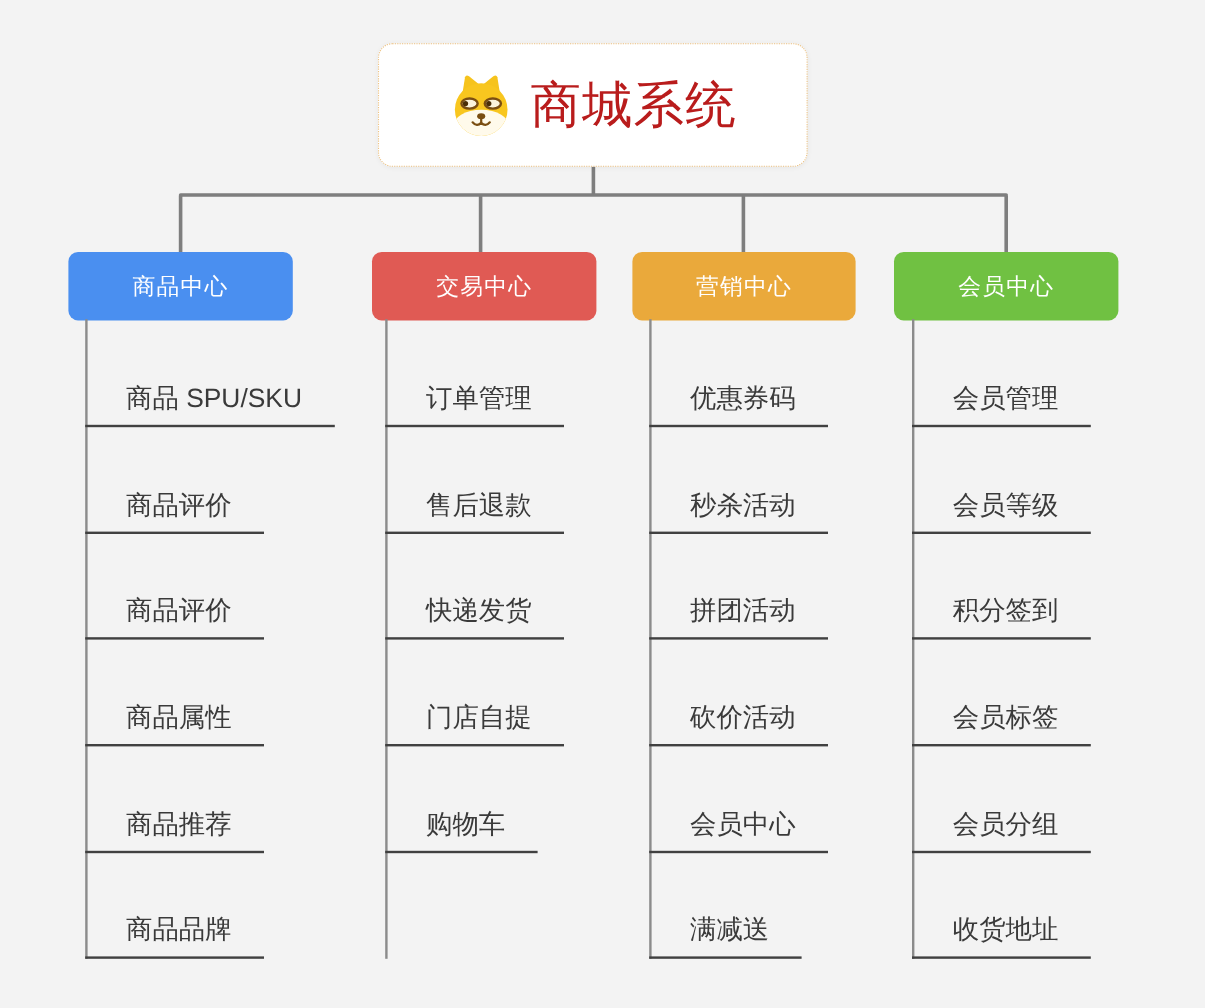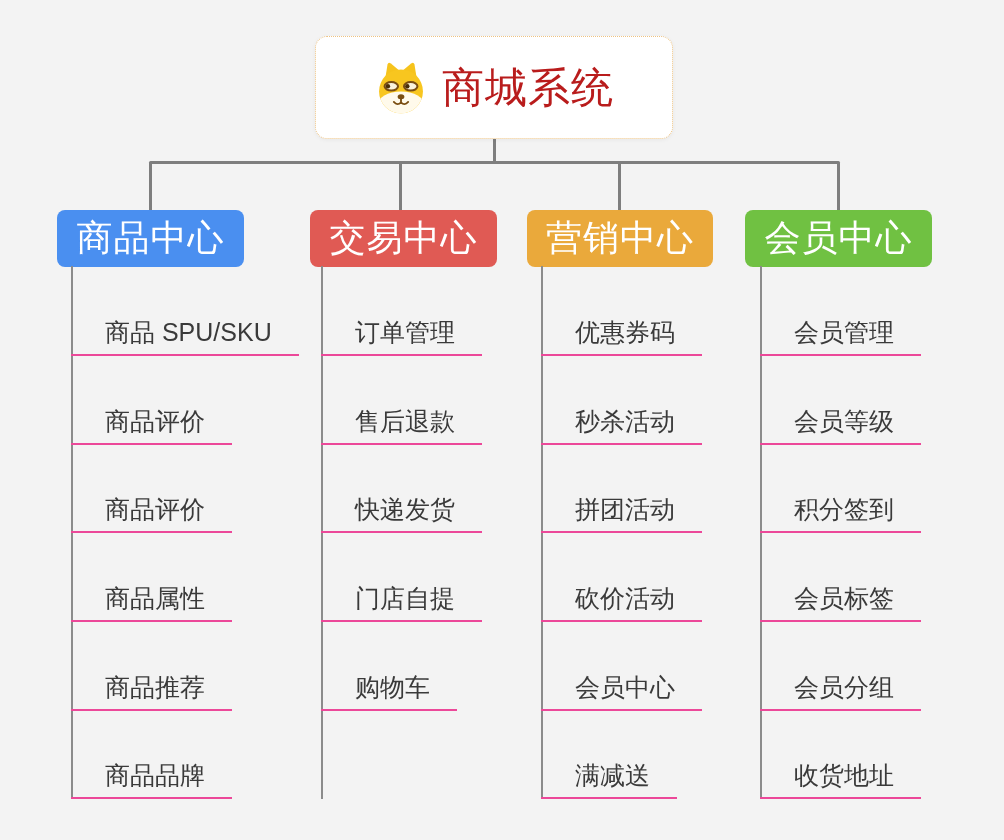--- a/index.html
+++ b/index.html
@@ -26,32 +26,32 @@
     display: flex; align-items: center; justify-content: center; gap: 14px;
     box-shadow: 0 1px 4px rgba(0,0,0,0.05);
   }
   .root-title { font-size: 42px; font-weight: 500; letter-spacing: 1px; line-height: 1; }
   .dog { display: inline-flex; }
 
   
   .branch-node {
     position: absolute; top: 210px; height: 57px; width: 187px;
     border-radius: 8px; display: flex; align-items: center; justify-content: center;
-    color: #ffffff; font-size: 36px; letter-spacing: 1px;
+    color: #ffffff; font-size: 19px; letter-spacing: 1px;
   }
   .b0 { left: 57px; } .b1 { left: 310px; } .b2 { left: 527px; width: 186px; } .b3 { left: 745px; }
 
   
   .colline { position: absolute; top: 266px; width: 2px; height: 533px; background: #8b8b8b; }
   .c0 { left: 71px; } .c1 { left: 321px; } .c2 { left: 541px; } .c3 { left: 760px; }
 
   
   .leaf {
-    position: absolute; font-size: 25px; color: #3a3a3a; line-height: 32px;
-    padding: 0 27px 6px 34px; border-bottom: 2px solid #ec4899; white-space: nowrap;
+    position: absolute; font-size: 22px; color: #3a3a3a; line-height: 32px;
+    padding: 0 27px 6px 34px; border-bottom: 2px solid #404040; white-space: nowrap;
   }
   .r0 { top: 316px; } .r1 { top: 405px; } .r2 { top: 493px; }
   .r3 { top: 582px; } .r4 { top: 671px; } .r5 { top: 759px; }
 </style>
 </head>
 <body>
 
 <div class="canvas">
 
   <div class="line vroot"></div>

